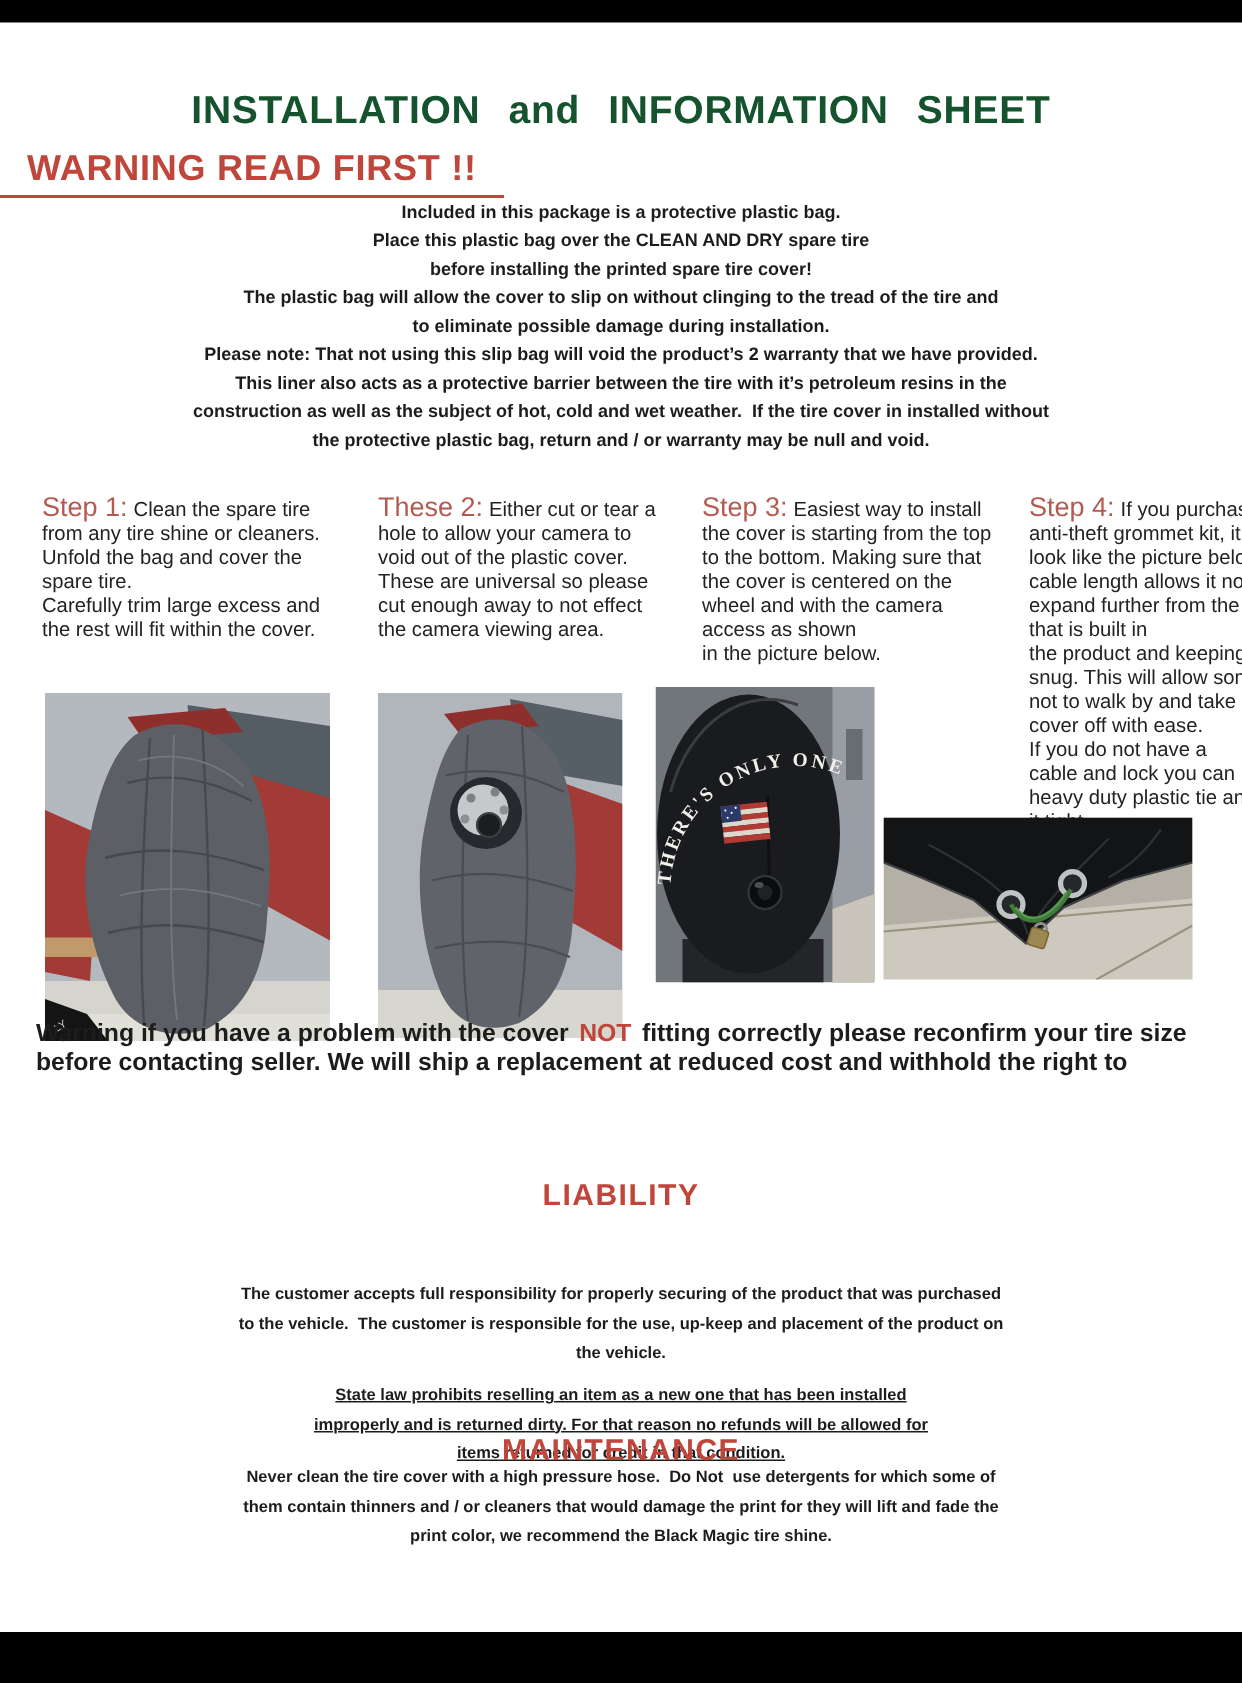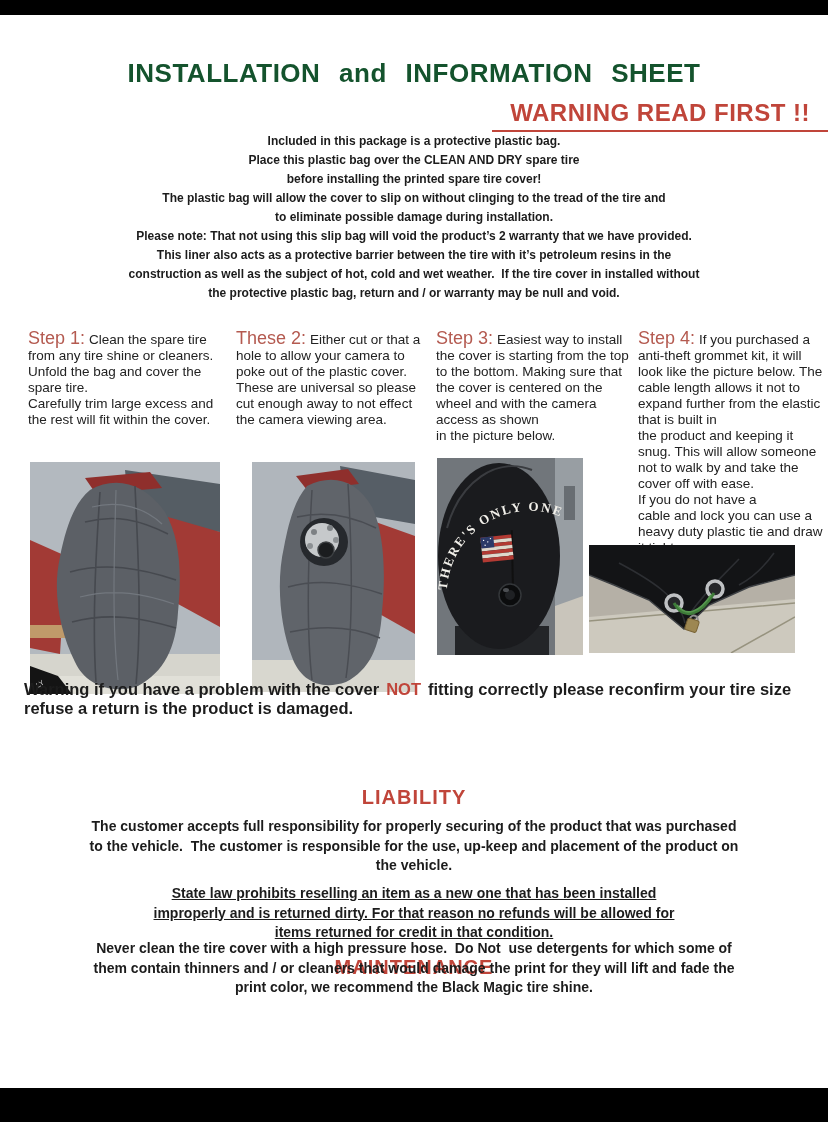--- a/index.html
+++ b/index.html
@@ -9,33 +9,33 @@
     font-family:"Liberation Sans", sans-serif;
   }
   .bar{position:absolute;left:0;width:828px;background:#000;}
   .bar-top{top:0;height:15px;}
   .bar-bottom{top:1088px;height:34px;}
 
   .title{
     position:absolute;top:58px;left:0;width:828px;text-align:center;
     font-size:26px;font-weight:bold;letter-spacing:.5px;word-spacing:11px;color:#14532d;
   }
-  .warn-wrap{position:absolute;top:99px;left:0;width:828px;text-align:right;}
+  .warn-wrap{position:absolute;top:99px;left:0;width:828px;text-align:left;}
   .warn-head{
     display:inline-block;color:#c0453a;font-size:24px;font-weight:bold;
     letter-spacing:.5px;border-bottom:2px solid #c0453a;padding:0 18px 3px 18px;
   }
   .intro{
     position:absolute;top:132px;left:14px;width:800px;text-align:center;
     font-size:12px;font-weight:bold;line-height:19px;white-space:pre-line;
   }
 
   .steps{
     position:absolute;top:330px;left:0;width:704px;box-sizing:border-box;
-    padding-left:28px;display:grid;grid-template-columns:200px 192px 194px 190px;gap:8px;
+    padding-left:28px;display:grid;grid-template-columns:200px 192px 194px 190px;gap:24px;
   }
   .step{font-size:13.5px;line-height:16px;color:#222;}
   .step-label{color:#b45a50;font-size:18px;margin-right:4px;}
   .step-text{white-space:pre-line;}
 
   .photo{position:absolute;}
   .photo svg{display:block;}
   .ph1{left:30px;top:462px;}
   .ph2{left:252px;top:462px;}
   .ph3{left:437px;top:458px;}
@@ -50,21 +50,21 @@
 
   .section-head{
     position:absolute;left:0;width:828px;text-align:center;
     color:#c0453a;font-size:20px;font-weight:bold;letter-spacing:1px;
   }
   .head-liability{top:786px;}
   .head-maintenance{top:956px;}
 
   .center-para{
     position:absolute;left:14px;width:800px;text-align:center;
-    font-size:14px;font-weight:bold;line-height:19.5px;white-space:pre-line;
+    font-size:11px;font-weight:bold;line-height:19.5px;white-space:pre-line;margin-top:37px;
   }
   .liab-p1{top:817px;}
   .liab-p2{top:884px;text-decoration:underline;}
   .maint-p{top:939px;}
 </style>
 </head>
 <body>
 
 <div class="bar bar-top"></div>
 
@@ -84,21 +84,21 @@
 construction as well as the subject of hot, cold and wet weather.&nbsp; If the tire cover in installed without
 the protective plastic bag, return and / or warranty may be null and void.</div>
 
 <div class="steps">
   <div class="step">
     <span class="step-label">Step 1:</span><span class="step-text">Clean the spare tire from any tire shine or cleaners.
  Unfold the bag and cover the spare tire.
 Carefully trim large excess and the rest will fit within the cover.</span>
   </div>
   <div class="step">
-    <span class="step-label">These 2:</span><span class="step-text">Either cut or that a hole to allow your camera to poke out of the plastic cover. These are universal so please cut enough away to not effect the camera viewing area.</span>
+    <span class="step-label">These 2:</span><span class="step-text">Either cut or tear a hole to allow your camera to void out of the plastic cover. These are universal so please cut enough away to not effect the camera viewing area.</span>
   </div>
   <div class="step">
     <span class="step-label">Step 3:</span><span class="step-text">Easiest way to install the cover is starting from the top to the bottom. Making sure that the cover is centered on the wheel and with the camera access as shown
 in the picture below.</span>
   </div>
   <div class="step">
     <span class="step-label">Step 4:</span><span class="step-text">If you purchased a anti-theft grommet kit, it will look like the picture below. The cable length allows it not to expand further from the elastic that is built in
 the product and keeping it snug. This will allow someone not to walk by and take the cover off with ease.
 If you do not have a
 cable and lock you can use a heavy duty plastic tie and draw it tight.</span>
@@ -194,21 +194,21 @@
     <path d="M88,60 C97,72 110,68 122,50" stroke="#56984f" stroke-width="1.6" fill="none"></path>
     <g transform="rotate(18 102 80)">
       <path d="M99,74 a4 4 0 0 1 8 0" stroke="#8f8f8f" stroke-width="2" fill="none"></path>
       <rect x="97" y="74" width="12" height="12" rx="2" fill="#9d8752" stroke="#7a6436" stroke-width="1"></rect>
     </g>
   </svg>
 </div>
 
 <div class="warning-para">
   <div class="wline"><span>Warning if you have a problem with the cover</span><span class="not-word">NOT</span><span>fitting correctly please reconfirm your tire size</span></div>
-  <div class="wline">refuse a return is the product is damaged.</div>
+  <div class="wline">before contacting seller. We will ship a replacement at reduced cost and withhold the right to</div>
 </div>
 
 <div class="section-head head-liability">LIABILITY</div>
 <div class="center-para liab-p1">The customer accepts full responsibility for properly securing of the product that was purchased
 to the vehicle.&nbsp; The customer is responsible for the use, up-keep and placement of the product on
 the vehicle.</div>
 <div class="center-para liab-p2">State law prohibits reselling an item as a new one that has been installed
 improperly and is returned dirty. For that reason no refunds will be allowed for
 items returned for credit in that condition.</div>
 

